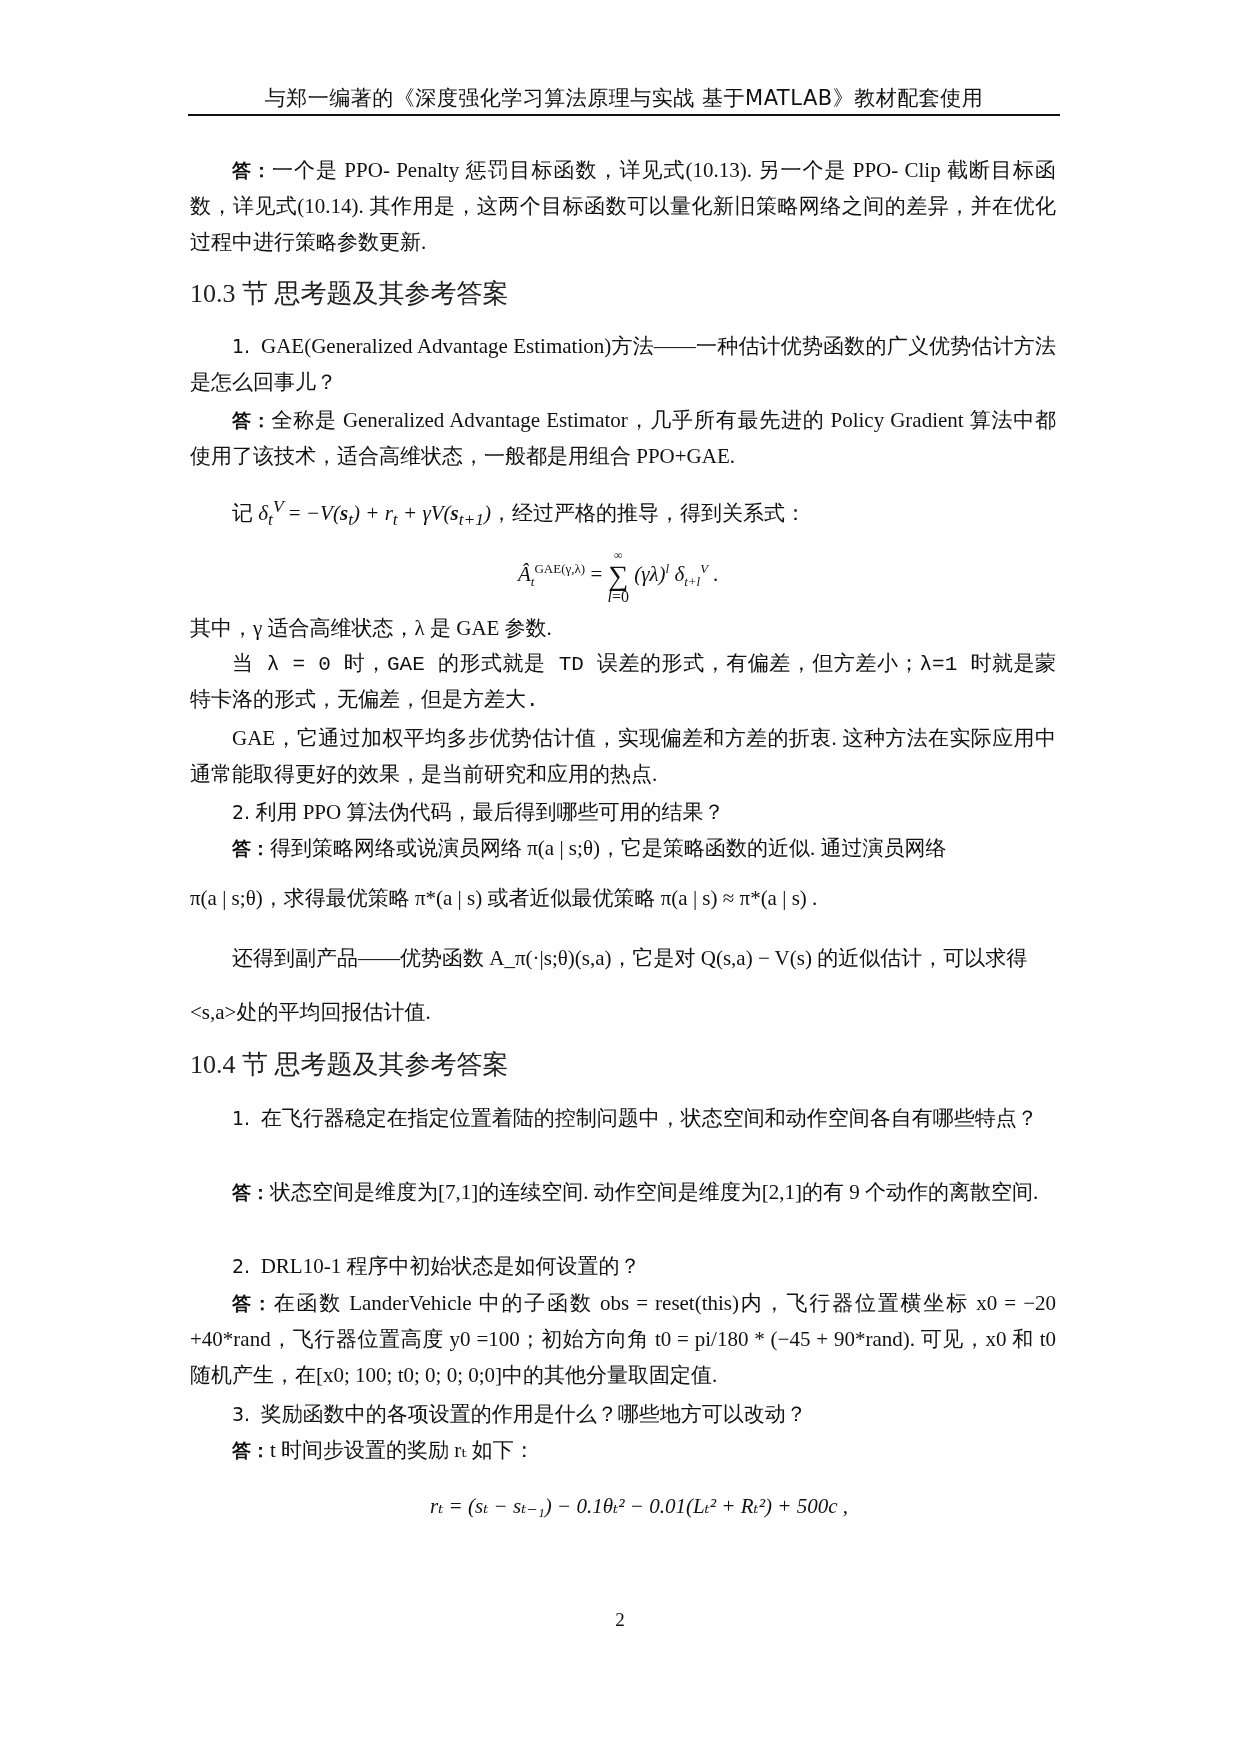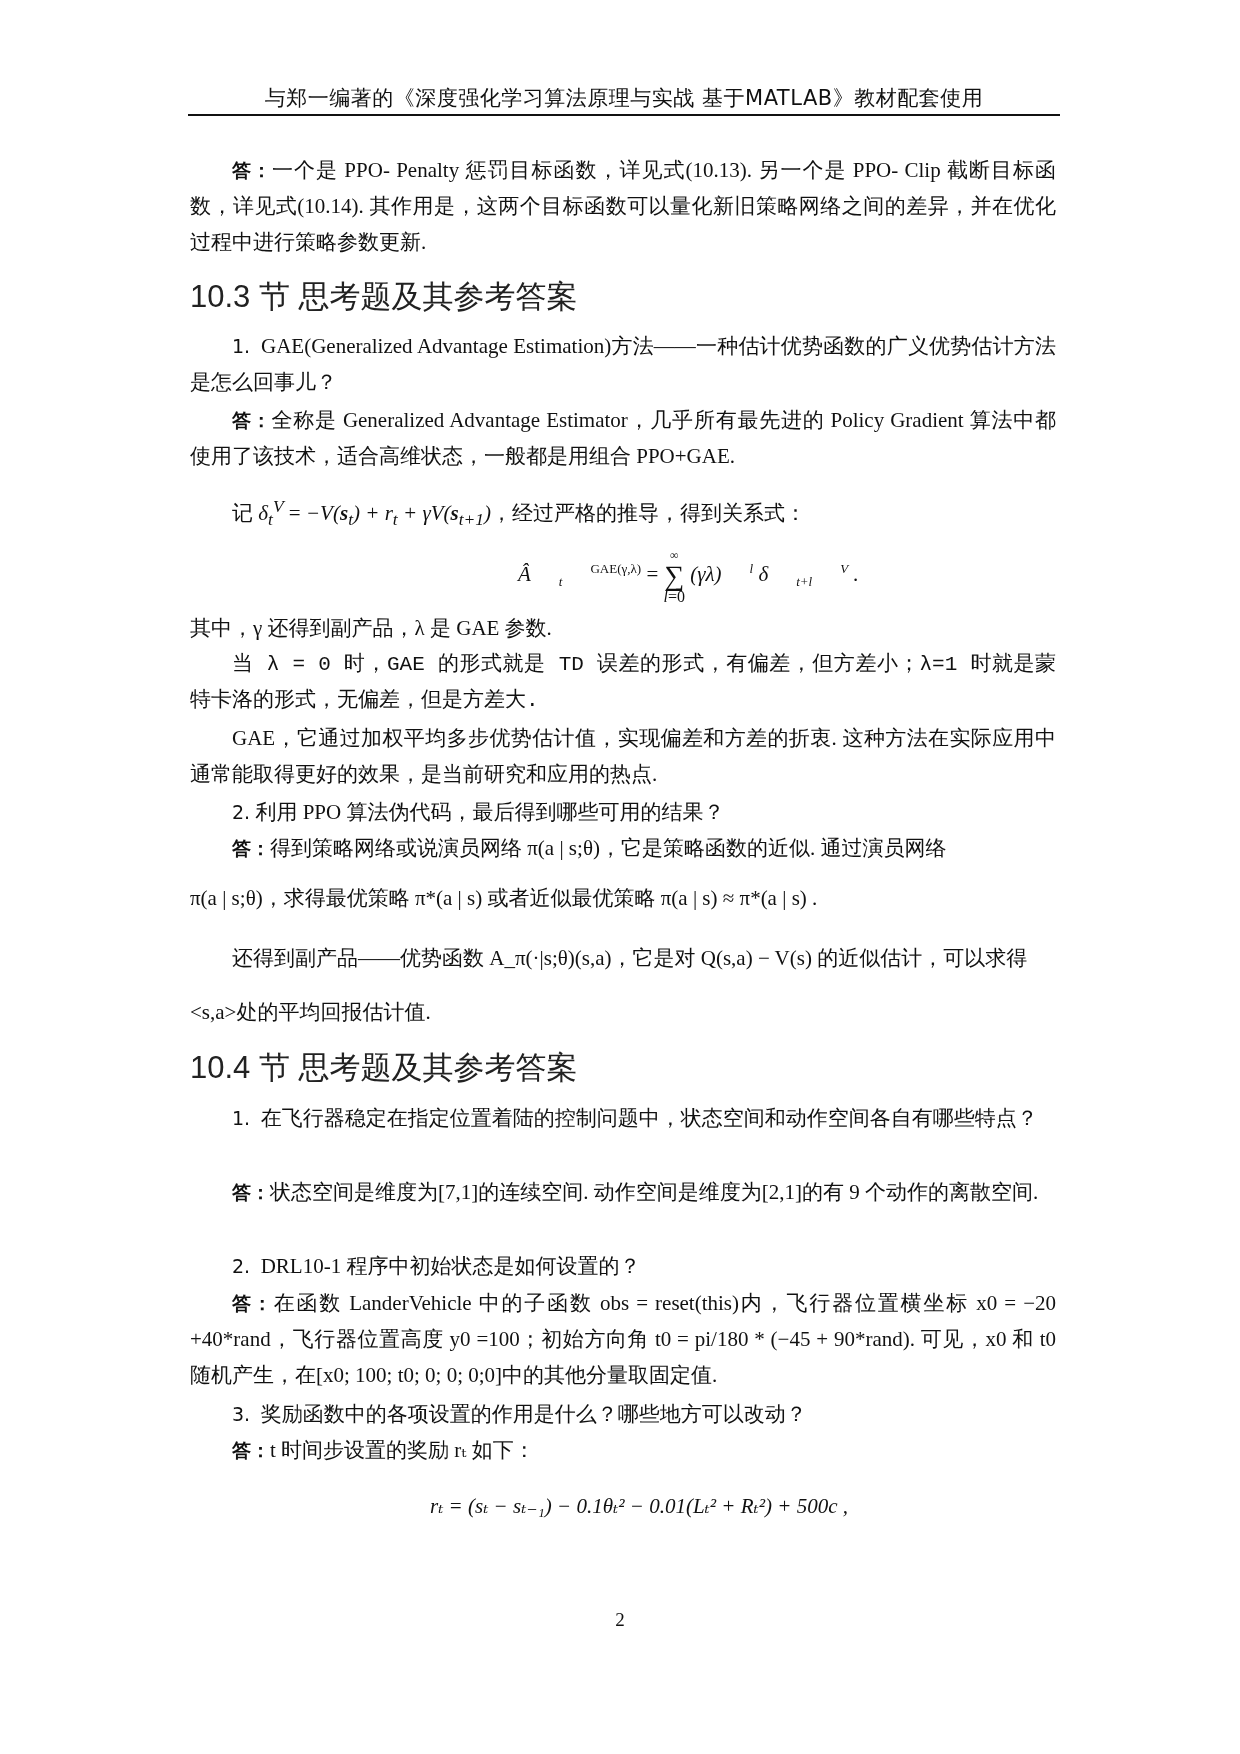--- a/index.html
+++ b/index.html
@@ -18,28 +18,28 @@
     border-top: 2px solid #111;
   }
   .p {
     position: absolute; left: 190px; width: 866px;
     font-size: 21px; line-height: 36px; text-align: justify;
   }
   .indent { text-indent: 42px; }
   .bold { font-weight: bold; font-family: "DejaVu Sans", "Liberation Sans", sans-serif; font-size: 19px; }
   .sec {
     position: absolute; left: 190px;
-    font-family: Liberation Sans, sans-serif;
-    font-size: 31px; color: #222;
+    font-family: Liberation Serif, serif;
+    font-size: 26px; color: #222;
   }
   .eq {
     position: absolute; font-size: 21px; font-style: italic; white-space: nowrap;
   }
   .eq .up { font-style: normal; }
-  .eq sub, .eq sup { font-size: 13px; margin-left: 28px; }
+  .eq sub, .eq sup { font-size: 13px; }
   .num { font-family: "DejaVu Sans", "Liberation Sans", sans-serif; font-size: 19px; }
   .pagenum {
     position: absolute; left: 0; width: 1240px; top: 1609px;
     text-align: center; font-size: 19px;
   }
   .mi { font-style: italic; }
 </style>
 </head>
 <body>
 
@@ -60,21 +60,21 @@
   <span>Â<sub>t</sub><sup class="up" style="font-style:normal">GAE(γ,λ)</sup></span>
   <span class="up"> = </span>
   <span style="display:inline-block; text-align:center; vertical-align:middle; line-height:14px;">
     <span style="display:block; font-size:12px;" class="up">∞</span>
     <span style="display:block; font-size:28px; line-height:28px;" class="up">∑</span>
     <span style="display:block; font-size:16px;">l<span class="up">=0</span></span>
   </span>
   <span>(γλ)<sup>l</sup> δ<sub>t+l</sub><sup>V</sup> .</span>
 </div>
 
-<div class="p" style="top:610px;">其中，γ 还得到副产品，λ 是 GAE 参数.</div>
+<div class="p" style="top:610px;">其中，γ 适合高维状态，λ 是 GAE 参数.</div>
 
 <div class="p indent" style="top:647px;font-family:Liberation Mono, monospace;">当 λ = 0 时，GAE 的形式就是 TD 误差的形式，有偏差，但方差小；λ=1 时就是蒙特卡洛的形式，无偏差，但是方差大.</div>
 
 <div class="p indent" style="top:720px;">GAE，它通过加权平均多步优势估计值，实现偏差和方差的折衷. 这种方法在实际应用中通常能取得更好的效果，是当前研究和应用的热点.</div>
 
 <div class="p indent" style="top:794px;"><span class="num">2.</span>&nbsp;<span>利用 PPO 算法伪代码，最后得到哪些可用的结果？</span></div>
 
 <div class="p indent" style="top:830px;"><span class="bold">答：</span><span>得到策略网络或说演员网络 π(a | s;θ)，它是策略函数的近似. 通过演员网络</span></div>
 
 <div class="p" style="top:880px;">π(a | s;θ)，求得最优策略 π*(a | s) 或者近似最优策略 π(a | s) ≈ π*(a | s) .</div>

